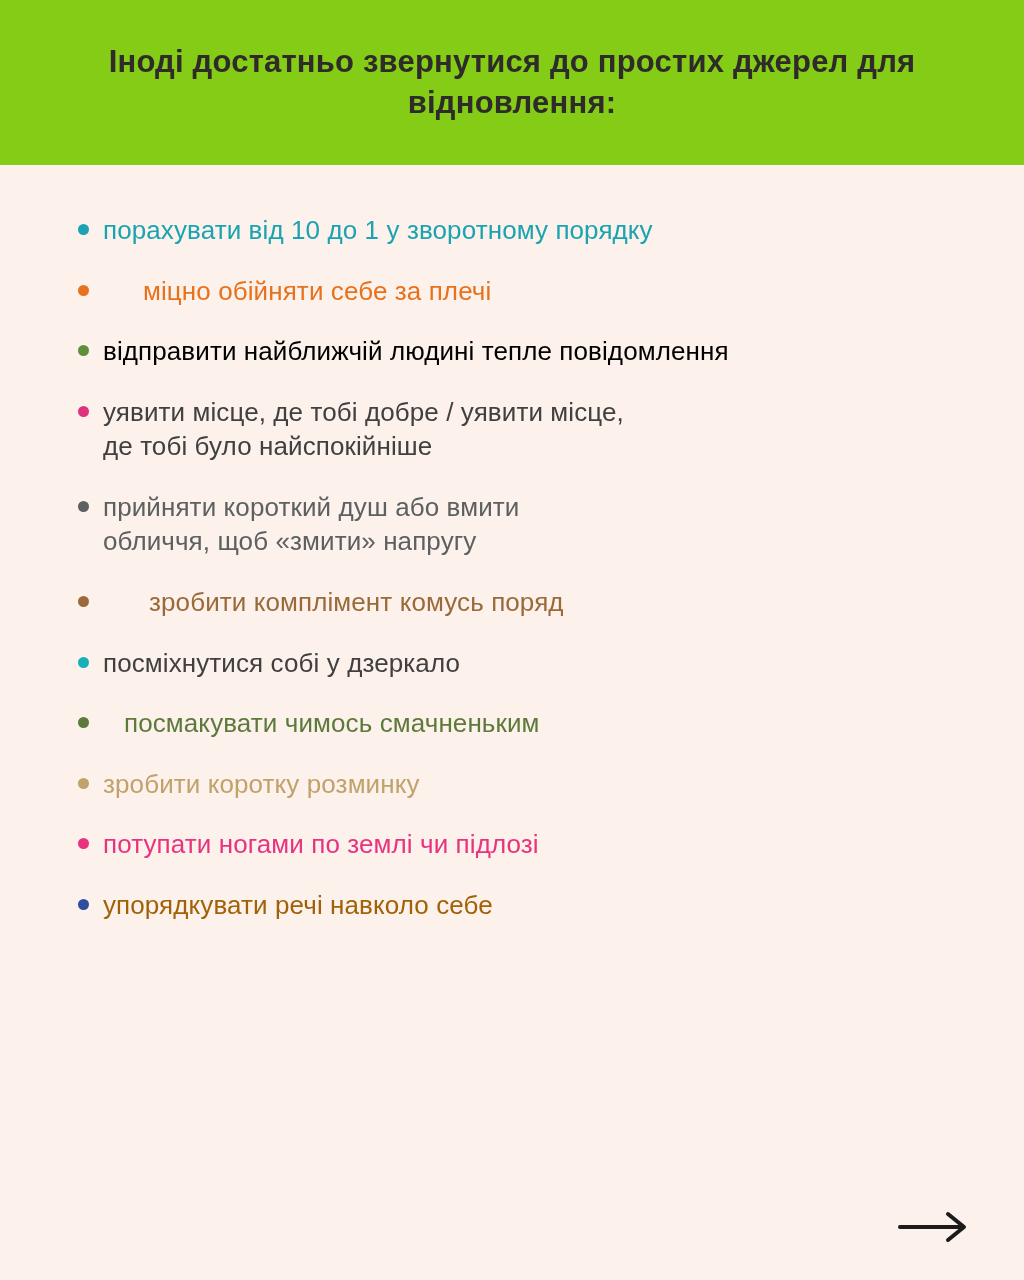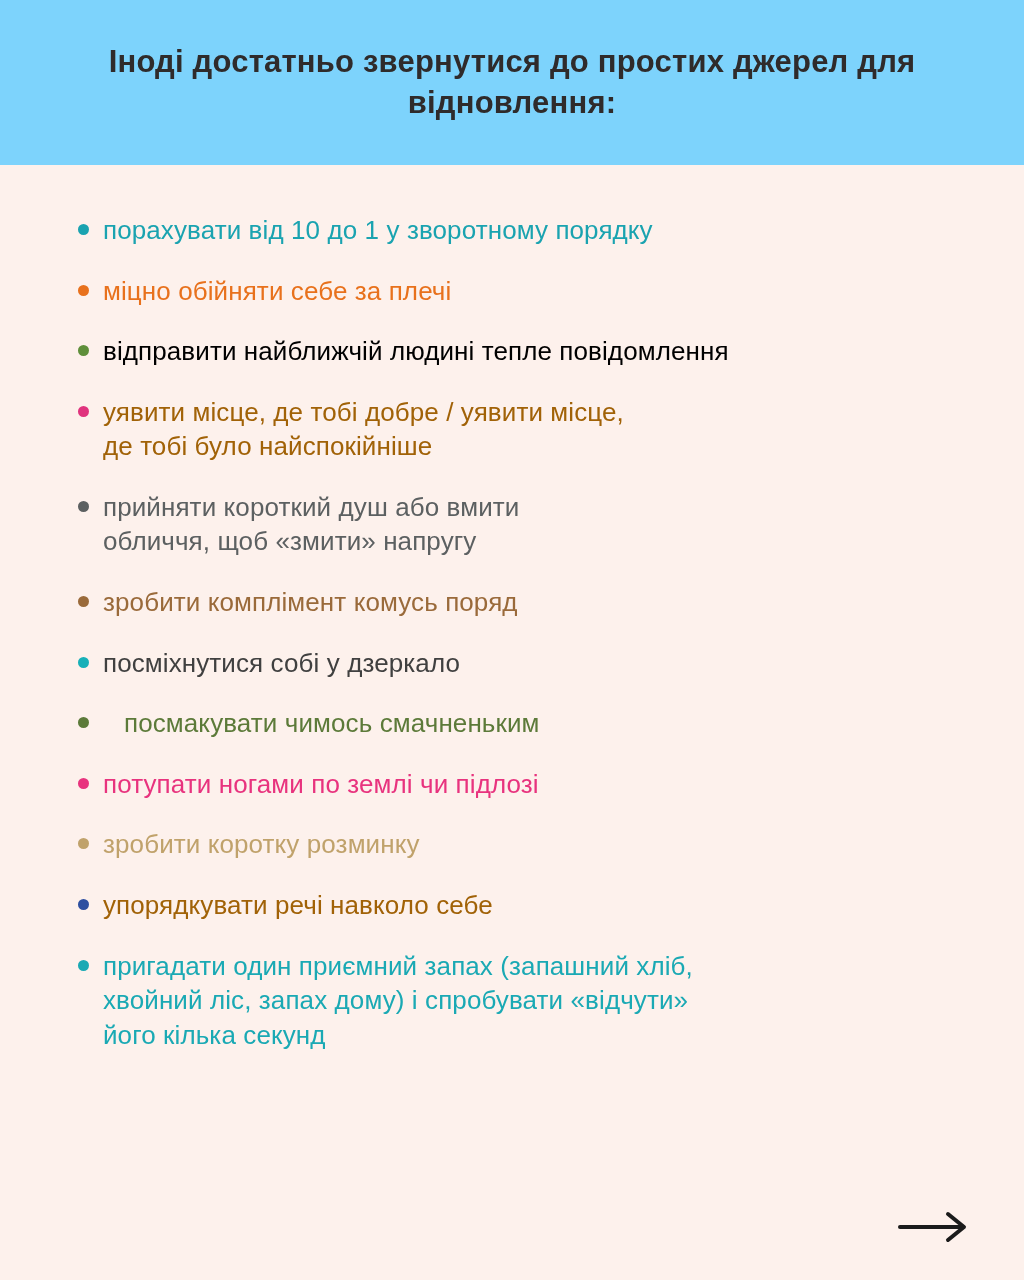--- a/index.html
+++ b/index.html
@@ -69,89 +69,83 @@
     bottom: 36px;
     width: 74px;
     height: 34px;
   }
 </style>
 </head>
 <body>
 
 <div class="page" style="background: rgb(253, 241, 236);">
 
-  <div class="header-band" style="background: #7dd3fc;">
+  <div class="header-band" style="background: #84cc16;">
     <div class="header-title" style="color: rgb(47, 43, 43);">Іноді достатньо звернутися до простих джерел для відновлення:</div>
   </div>
 
   <div class="list">
 
     <div class="list-item">
       <span class="bullet" style="background: rgb(26, 163, 176);"></span>
       <span class="item-text" style="color: rgb(26, 163, 176);">порахувати від 10 до 1 у зворотному порядку</span>
     </div>
 
     <div class="list-item">
       <span class="bullet" style="background: rgb(232, 113, 28);"></span>
-      <span class="item-text" style="color: rgb(232, 113, 28);">міцно обійняти себе за плечі</span>
+      <span class="item-text" style="color: rgb(232, 113, 28); margin-left: 40px;">міцно обійняти себе за плечі</span>
     </div>
 
     <div class="list-item">
       <span class="bullet" style="background: rgb(95, 143, 58);"></span>
       <span class="item-text" style="color: #000000;">відправити найближчій людині тепле повідомлення</span>
     </div>
 
     <div class="list-item">
       <span class="bullet" style="background: rgb(224, 51, 125);"></span>
-      <span class="item-text" style="color: #a16207;">уявити місце, де тобі добре / уявити місце,
+      <span class="item-text" style="color: #404040;">уявити місце, де тобі добре / уявити місце,
 де тобі було найспокійніше</span>
     </div>
 
     <div class="list-item">
       <span class="bullet" style="background: rgb(92, 96, 97);"></span>
       <span class="item-text" style="color: rgb(92, 96, 97);">прийняти короткий душ або вмити
 обличчя, щоб «змити» напругу</span>
     </div>
 
     <div class="list-item">
       <span class="bullet" style="background: rgb(154, 106, 58);"></span>
-      <span class="item-text" style="color: rgb(154, 106, 58);">зробити комплімент комусь поряд</span>
+      <span class="item-text" style="color: rgb(154, 106, 58); margin-left: 46px;">зробити комплімент комусь поряд</span>
     </div>
 
     <div class="list-item">
       <span class="bullet" style="background: rgb(23, 176, 184);"></span>
       <span class="item-text" style="color: #404040;">посміхнутися собі у дзеркало</span>
     </div>
 
     <div class="list-item">
       <span class="bullet" style="background: rgb(92, 122, 57);"></span>
       <span class="item-text" style="color: rgb(92, 122, 57); margin-left: 21px;">посмакувати чимось смачненьким</span>
     </div>
 
     <div class="list-item">
-      <span class="bullet" style="background: rgb(232, 51, 126);"></span>
-      <span class="item-text" style="color: rgb(232, 51, 126);">потупати ногами по землі чи підлозі</span>
+      <span class="bullet" style="background: rgb(192, 162, 107);"></span>
+      <span class="item-text" style="color: rgb(192, 162, 107);">зробити коротку розминку</span>
     </div>
 
     <div class="list-item">
-      <span class="bullet" style="background: rgb(192, 162, 107);"></span>
-      <span class="item-text" style="color: rgb(192, 162, 107);">зробити коротку розминку</span>
+      <span class="bullet" style="background: rgb(232, 51, 126);"></span>
+      <span class="item-text" style="color: rgb(232, 51, 126);">потупати ногами по землі чи підлозі</span>
     </div>
 
     <div class="list-item">
       <span class="bullet" style="background: rgb(46, 79, 160);"></span>
       <span class="item-text" style="color: #a16207;">упорядкувати речі навколо себе</span>
     </div>
 
-    <div class="list-item">
-      <span class="bullet" style="background: rgb(26, 169, 180);"></span>
-      <span class="item-text" style="color: rgb(26, 169, 180);">пригадати один приємний запах (запашний хліб,
-хвойний ліс, запах дому) і спробувати «відчути»
-його кілька секунд</span>
-    </div>
 
   </div>
 
   <svg class="arrow" viewBox="0 0 74 34">
     <line x1="2" y1="17" x2="64" y2="17" stroke="#1b1b1b" stroke-width="4" stroke-linecap="round"></line>
     <polyline points="50,4 66,17 50,30" fill="none" stroke="#1b1b1b" stroke-width="4" stroke-linecap="round" stroke-linejoin="round"></polyline>
   </svg>
 
 </div>
 

